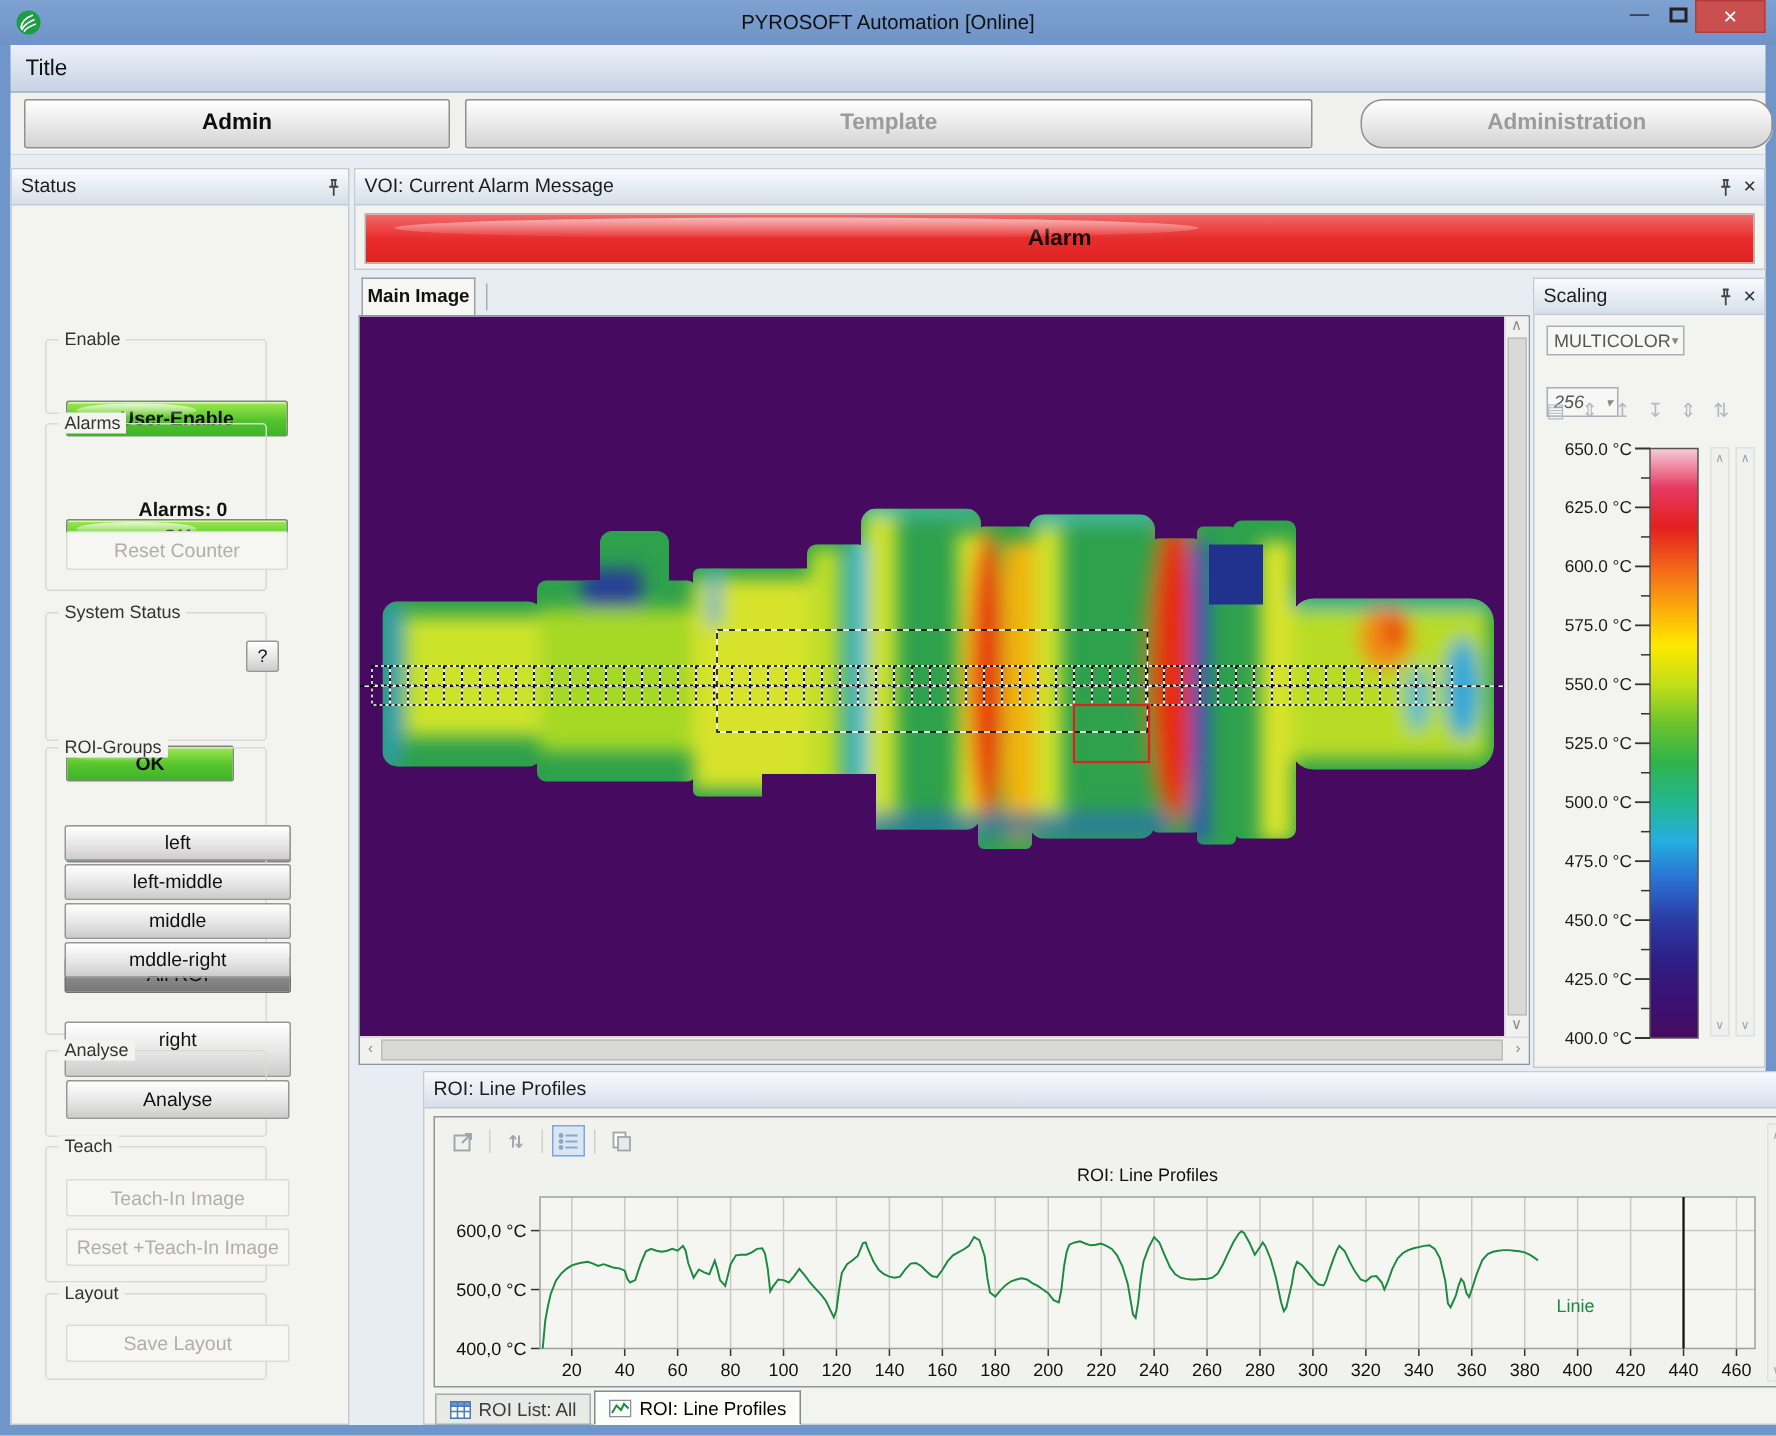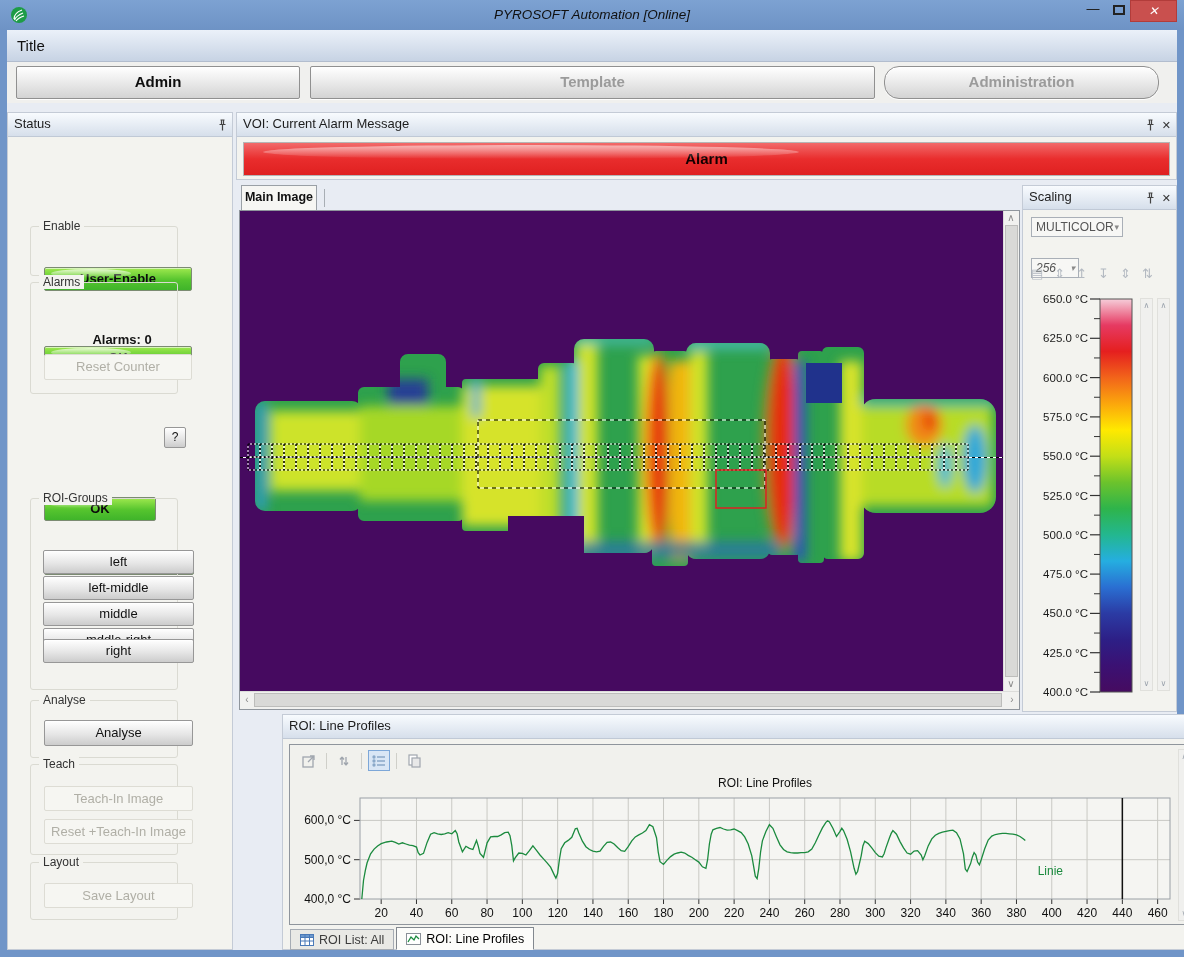--- a/index.html
+++ b/index.html
@@ -1,35 +1,35 @@
 <!DOCTYPE html>
 <html><head>
 <meta charset="utf-8">
 <style>
   * { box-sizing: border-box; margin:0; padding:0; }
   html,body { width:1184px; height:957px; overflow:hidden; }
   body { position:relative; background:#7095c8; font-family:"Liberation Sans",sans-serif; color:#111; }
 
   
-  #titlebar{position:absolute;left:0;top:0;width:1184px;height:30px;background:linear-gradient(#7da2d2,#6e93c5);font-style:italic;}
+  #titlebar{position:absolute;left:0;top:0;width:1184px;height:30px;background:linear-gradient(#7da2d2,#6e93c5);}
   #app-icon{position:absolute;left:10px;top:6px;}
   #tb-title{position:absolute;left:0;right:0;top:7px;text-align:center;font-size:13.5px;color:#101010;}
   #btn-min{position:absolute;left:1080px;top:0;width:26px;height:22px;text-align:center;line-height:18px;color:#222;font-size:13px;cursor:default;}
   #btn-max{position:absolute;left:1106px;top:0;width:26px;height:22px;cursor:default;}
   #btn-max span{position:absolute;left:7px;top:5px;width:12px;height:10px;border:2px solid #222;}
   #btn-close{position:absolute;left:1130px;top:0;width:47px;height:22px;background:#c9504e;border:1px solid #b23c3a;color:#fff;text-align:center;line-height:20px;font-size:12px;}
 
   
   #titlestrip{position:absolute;left:7px;top:30px;width:1170px;height:32px;background:linear-gradient(#ebf1f9,#c7d3e4);border-bottom:1px solid #b2bdce;font-size:15px;color:#111;line-height:31px;padding-left:10px;}
   #navrow{position:absolute;left:7px;top:62px;width:1170px;height:41px;background:#f0f0ee;}
   .navbtn{position:absolute;top:4px;height:33px;border:1px solid #909090;border-radius:2px;background:linear-gradient(#ffffff,#ececec 45%,#d3d3d3);box-shadow:inset 0 1px 0 #fff,0 1px 0 rgba(255,255,255,.9);font-weight:bold;font-size:15px;text-align:center;line-height:30px;color:#9b9b9b;}
   .navbtn.active{color:#0d0d0d;}
   #nav-admin{left:9px;width:284px;}
   #nav-template{left:303px;width:565px;}
-  #nav-administration{left:877px;width:275px;border-radius:15px;}
+  #nav-administration{left:900px;width:275px;border-radius:15px;}
 
   
   #main{position:absolute;left:7px;top:103px;width:1170px;height:847px;background:#e8ecf3;}
   .panel{position:absolute;background:#f3f3ef;border:1px solid #c4cbd6;}
   .panel-h{height:24px;background:linear-gradient(#f8fbfe,#d6dfeb);border-bottom:1px solid #c0c9d6;font-size:13px;color:#1d1d1d;line-height:22px;padding-left:6px;position:relative;}
   .ph-icons{position:absolute;right:5px;top:0;height:24px;display:flex;align-items:center;gap:7px;}
   .xglyph{font-size:11px;color:#333;line-height:1;}
 
   
   #status-panel{left:0;top:9px;width:226px;height:838px;}
@@ -147,33 +147,36 @@
     </div>
     <div class="sbtn btn-green" id="btn-user-enable">User-Enable</div>
 
     <div class="groupbox" id="gb-alarms">
       <span class="gb-label">Alarms</span>
     </div>
     <div class="sbtn btn-green" id="btn-alarms-ok">OK</div>
     <div id="alarms-count">Alarms: 0</div>
     <div class="sbtn btn-dis" id="btn-reset-counter">Reset Counter</div>
 
+    <div class="groupbox" id="gb-system">
+      <span class="gb-label">System Status</span>
+    </div>
     <div class="sbtn btn-green" id="btn-sys-ok">OK</div>
     <div class="sbtn btn-white" id="btn-help">?</div>
     <div class="sbtn btn-green" id="btn-camtemp">Camera Temp.: 25.0 °C</div>
 
     <div class="groupbox" id="gb-roigroups">
       <span class="gb-label">ROI-Groups</span>
     </div>
     <div class="sbtn btn-dark" style="left: 35px; top: 405px; width: 151px; height: 24px; line-height: 22px;">All ROI</div>
       <div class="sbtn btn-white" style="left: 35px; top: 437px; width: 151px; height: 24px; line-height: 22px;">left</div>
       <div class="sbtn btn-white" style="left: 35px; top: 463px; width: 151px; height: 24px; line-height: 22px;">left-middle</div>
       <div class="sbtn btn-white" style="left: 35px; top: 489px; width: 151px; height: 24px; line-height: 22px;">middle</div>
       <div class="sbtn btn-white" style="left: 35px; top: 515px; width: 151px; height: 24px; line-height: 22px;">mddle-right</div>
-      <div class="sbtn btn-white" style="left: 35px; top: 526px; width: 151px; height: 24px; line-height: 22px;">right</div>
+      <div class="sbtn btn-white" style="left: 35px; top: 568px; width: 151px; height: 37px; line-height: 22px;">right</div>
       <div id="roi-group-buttons"></div>
 
     <div class="groupbox" id="gb-analyse">
       <span class="gb-label">Analyse</span>
     </div>
     <div class="sbtn btn-white" id="btn-analyse">Analyse</div>
 
     <div class="groupbox" id="gb-teach">
       <span class="gb-label">Teach</span>
     </div>

